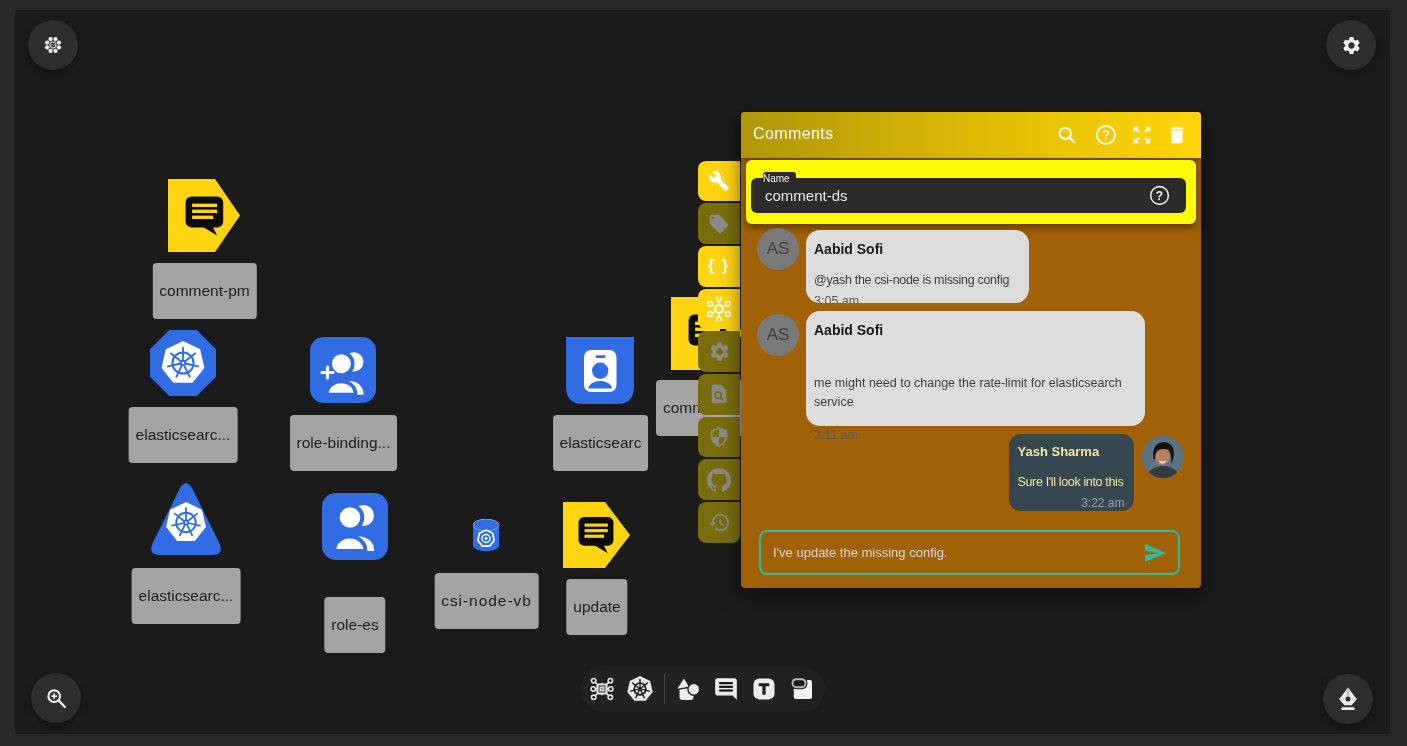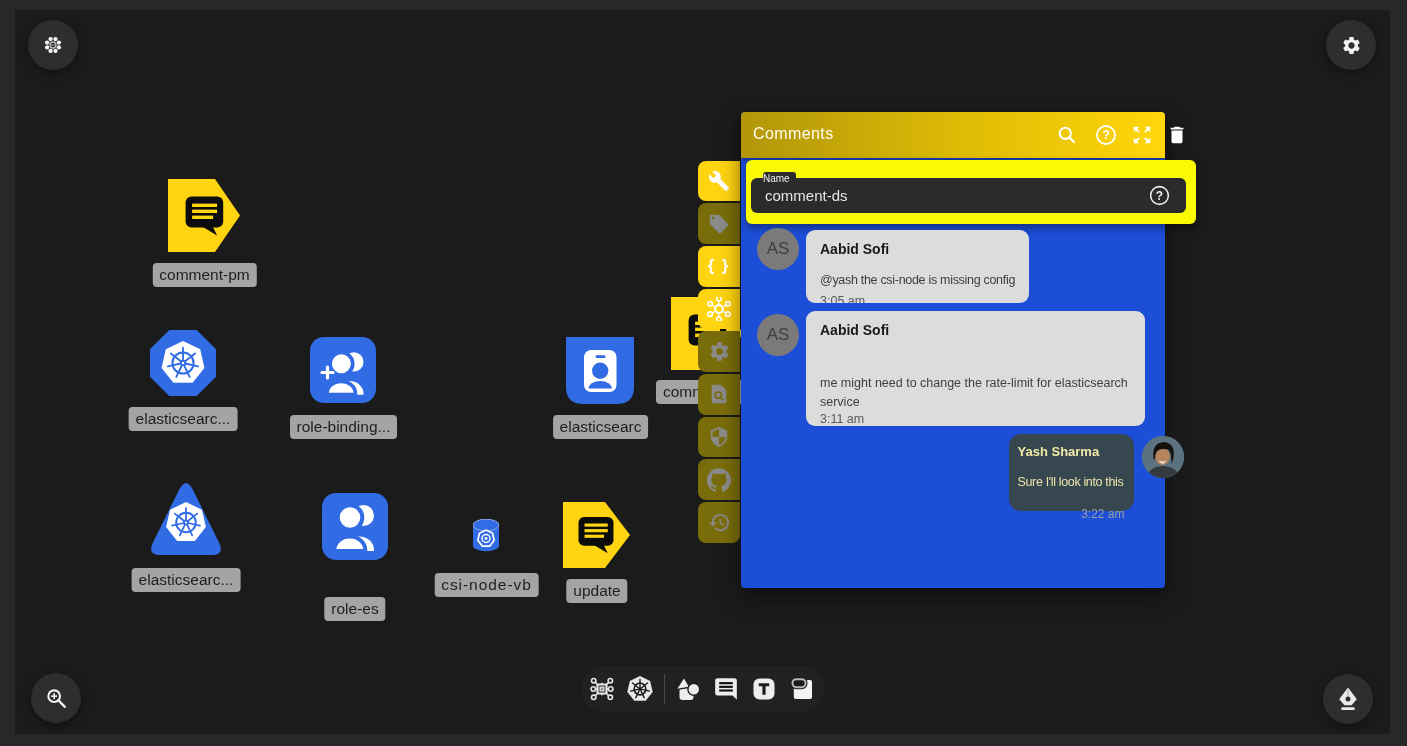--- a/index.html
+++ b/index.html
@@ -1,40 +1,40 @@
 <!DOCTYPE html>
 <html><head>
 <meta charset="utf-8">
 <style>
   html,body{margin:0;padding:0}
   body{width:1407px;height:746px;background:#282828;font-family:"Liberation Sans",sans-serif;position:relative;overflow:hidden}
   #canvas{position:absolute;left:15px;top:10px;width:1375px;height:724px;background:#1b1b1b}
   .cbtn{position:absolute;width:50px;height:50px;border-radius:50%;background:#2e2e2e;display:flex;align-items:center;justify-content:center;box-shadow:0 3px 8px rgba(0,0,0,.35);z-index:6}
   .node{position:absolute;z-index:2}
-  .lbl{position:absolute;background:#a4a4a4;color:#1e1e1e;font-size:15.5px;line-height:20px;padding:2px 7px;border-radius:4px;white-space:nowrap;transform:translateX(-50%);z-index:2}
+  .lbl{position:absolute;background:#a4a4a4;color:#1e1e1e;font-size:15.5px;line-height:20px;padding:18px 7px;border-radius:4px;white-space:nowrap;transform:translateX(-50%);z-index:2}
   .vsq{position:absolute;left:698px;width:42px;height:40.7px;border-radius:8px 0 0 8px;display:flex;align-items:center;justify-content:center;z-index:3}
   .vbright{background:#ffd411}
   .vdim{background:#796d0b}
-  #panel{position:absolute;left:741px;top:112px;width:424px;height:476px;background:#1d4ed8;border-radius:4px;box-shadow:0 8px 20px rgba(0,0,0,.5);z-index:4}
+  #panel{position:absolute;left:741px;top:112px;width:460px;height:476px;background:#a16207;border-radius:4px;box-shadow:0 8px 20px rgba(0,0,0,.5);z-index:4}
   #phead{position:absolute;left:0;top:0;width:100%;height:46px;background:linear-gradient(90deg,#b1960a 0%,#e0bd05 55%,#ffd60a 100%);border-radius:4px 4px 0 0;box-shadow:0 3px 6px rgba(0,0,0,.35)}
   #phead .title{position:absolute;left:12px;top:13px;font-size:16px;color:#fffef2;letter-spacing:.4px}
   .hicon{position:absolute;top:12px}
   #yblock{position:absolute;left:5px;top:48px;width:450px;height:64px;background:#fafa05;border-radius:6px;box-shadow:0 4px 8px rgba(0,0,0,.4)}
   #nameinput{position:absolute;left:10px;top:66px;width:435px;height:35px;background:#2b2b2b;border-radius:6px}
   #nameinput .txt{position:absolute;left:14px;top:9px;font-size:15px;color:#e6e6e6}
   #namechip{position:absolute;left:22px;top:60px;width:33px;height:13px;background:#2b2b2b;border-radius:3px;font-size:10px;color:#f2f2f2;text-align:left;line-height:13px}
   .avatar{position:absolute;width:42px;height:42px;border-radius:50%;background:#7a7a7a;color:#3f3f3f;font-size:17px;display:flex;align-items:center;justify-content:center}
-  .bubble{position:absolute;background:#dcdcdc;border-radius:9px;padding:11px 14px;box-sizing:border-box}
+  .bubble{position:absolute;background:#dcdcdc;border-radius:14px;padding:11px 8px;box-sizing:border-box}
   .bname{font-size:14px;font-weight:bold;color:#191919}
   .btext{font-size:14px;color:#3e3e3e;margin-top:16px}
   .btime{font-size:12.5px;color:#5a5a5a;margin-top:7px}
   #yash{position:absolute;left:267.5px;top:322px;width:125px;height:77px;background:#37474f;border-radius:12px;padding:10px 9px;box-sizing:border-box}
   #yash .bname{color:#f1e9a8;font-size:13px;white-space:nowrap}
   #yash .btext{color:#ece4a9;font-size:12.5px;letter-spacing:-0.35px;white-space:nowrap}
-  #yash .btime{color:#97a1a6;font-size:12px;text-align:right;margin-top:18px}
+  #yash .btime{color:#97a1a6;font-size:12px;text-align:right;margin-top:7px}
   #sendbox{position:absolute;left:18px;top:418px;width:421px;height:45px;border:2px solid #2abcae;border-radius:8px;box-sizing:border-box}
   #sendbox .txt{position:absolute;left:12px;top:13px;font-size:13px;color:#d9d9d9}
   #btoolbar{position:absolute;left:581px;top:666px;width:244px;height:46px;background:#212121;border-radius:23px;z-index:3}
   .bticon{position:absolute;top:50%;transform:translate(-50%,-50%)}
 </style>
 </head>
 <body>
 <div id="canvas"></div>
 
 <svg width="0" height="0" style="position:absolute">
@@ -232,34 +232,40 @@
   <div class="avatar" style="left:16px;top:116px">AS</div>
   <div class="bubble" style="left:65px;top:117.5px;width:223px;height:73px;overflow:hidden">
     <div class="bname">Aabid Sofi</div>
     <div class="btext" style="font-size:12.5px;letter-spacing:-0.3px;white-space:nowrap">@yash the csi-node is missing config</div>
     <div class="btime">3:05 am</div>
   </div>
   <div class="avatar" style="left:16px;top:202px">AS</div>
   <div class="bubble" style="left:65px;top:199px;width:339px;height:115px">
     <div class="bname">Aabid Sofi</div>
     <div class="btext" style="margin-top:36px;font-size:12.5px;line-height:19px">me might need to change the rate-limit for elasticsearch service</div>
-    <div class="btime" style="margin-top:0">3:11 am</div>
+    <div class="btime" style="margin-top:16px">3:11 am</div>
   </div>
   <div id="yash">
     <div class="bname">Yash Sharma</div>
     <div class="btext">Sure I'll look into this</div>
     <div class="btime">3:22 am</div>
   </div>
   <div id="yashpic" class="avatar" style="left:401px;top:324px;background:#5c7a85;overflow:hidden">
     <svg width="42" height="42" viewBox="0 0 42 42">
       <rect width="42" height="42" fill="#5b7280"></rect>
       <path d="M4 42 Q7 30.5 21 30 Q35 30.5 38 42 Z" fill="#343a3e"></path>
       <ellipse cx="20.5" cy="20.5" rx="7.4" ry="8.6" fill="#b5845c"></ellipse>
       <path d="M11.5 23 Q9.5 6.5 22 6 Q33.5 7 31.5 22 L29.5 28 Q29.5 15 26 13.5 Q17.5 11.5 14.5 16 Q12.8 18.5 13 23.5 Z" fill="#16100d"></path>
       <path d="M16.8 24.2 Q20.5 27 24.2 24.2 Q22.8 27.6 20.5 27.6 Q18.2 27.6 16.8 24.2 Z" fill="#ede4da"></path>
+    </svg>
+  </div>
+  <div id="sendbox">
+      <span class="txt">I've update the missing config.</span>
+    <svg style="position:absolute;right:11px;top:9px" width="24" height="24" viewBox="0 0 24 24">
+      <path fill="#2abcae" d="M2.01 21L23 12 2.01 3 2 10l15 2-15 2z"></path>
     </svg>
   </div>
 </div>
 
 <div id="btoolbar">
   <svg class="bticon" style="left:21px" width="28" height="28" viewBox="0 0 28 28">
     <g stroke="#e6e6e6" fill="none">
       <rect x="9.5" y="9.5" width="9" height="9" rx="1" stroke-width="2.2"></rect>
       <rect x="12.4" y="12.4" width="3.2" height="3.2" stroke-width="2" stroke="#cfcfcf"></rect>
       <g stroke-width="1.7">

